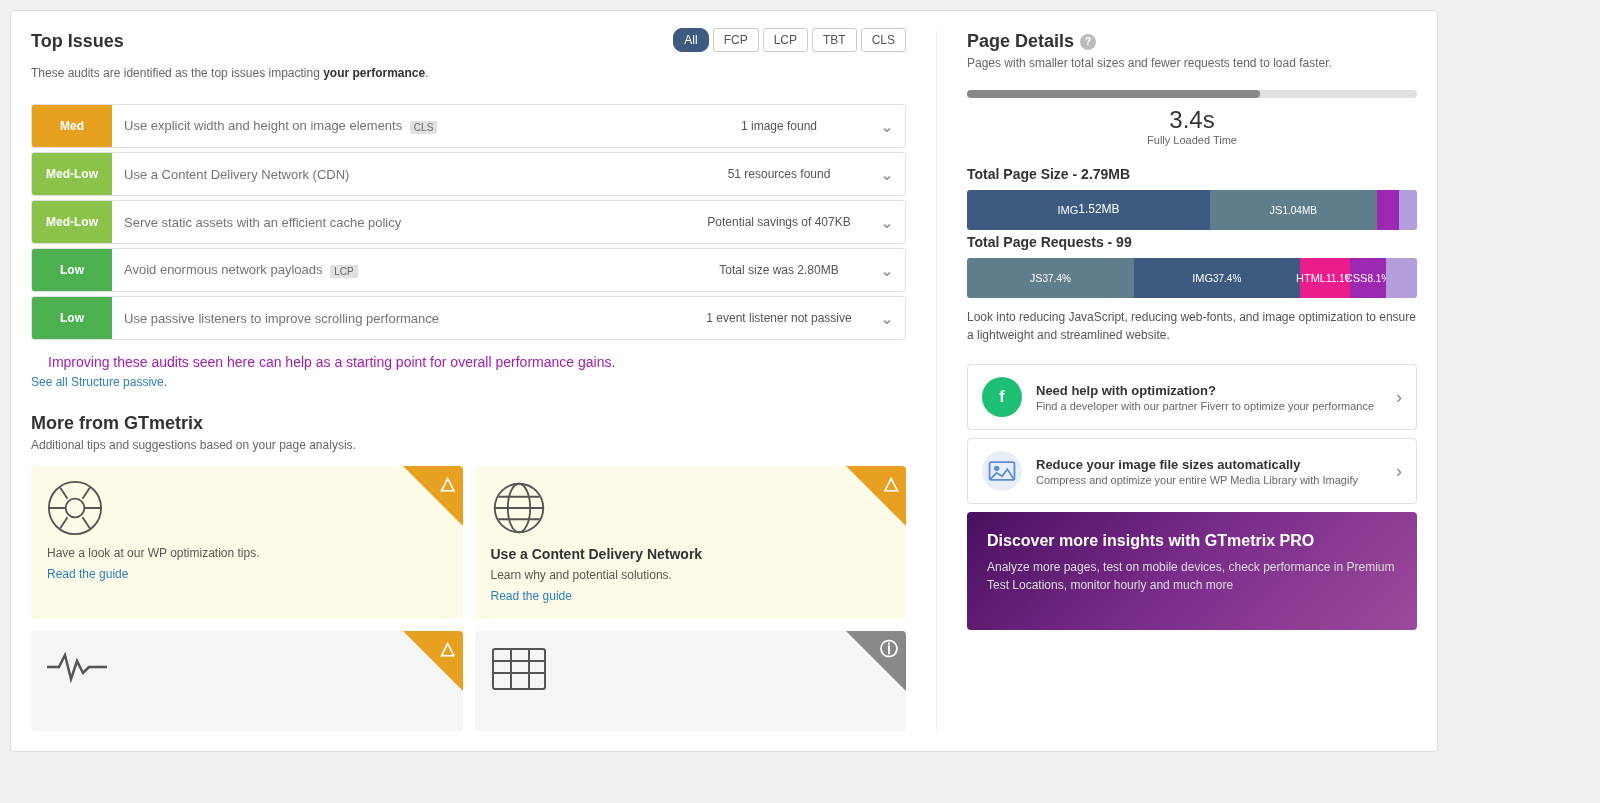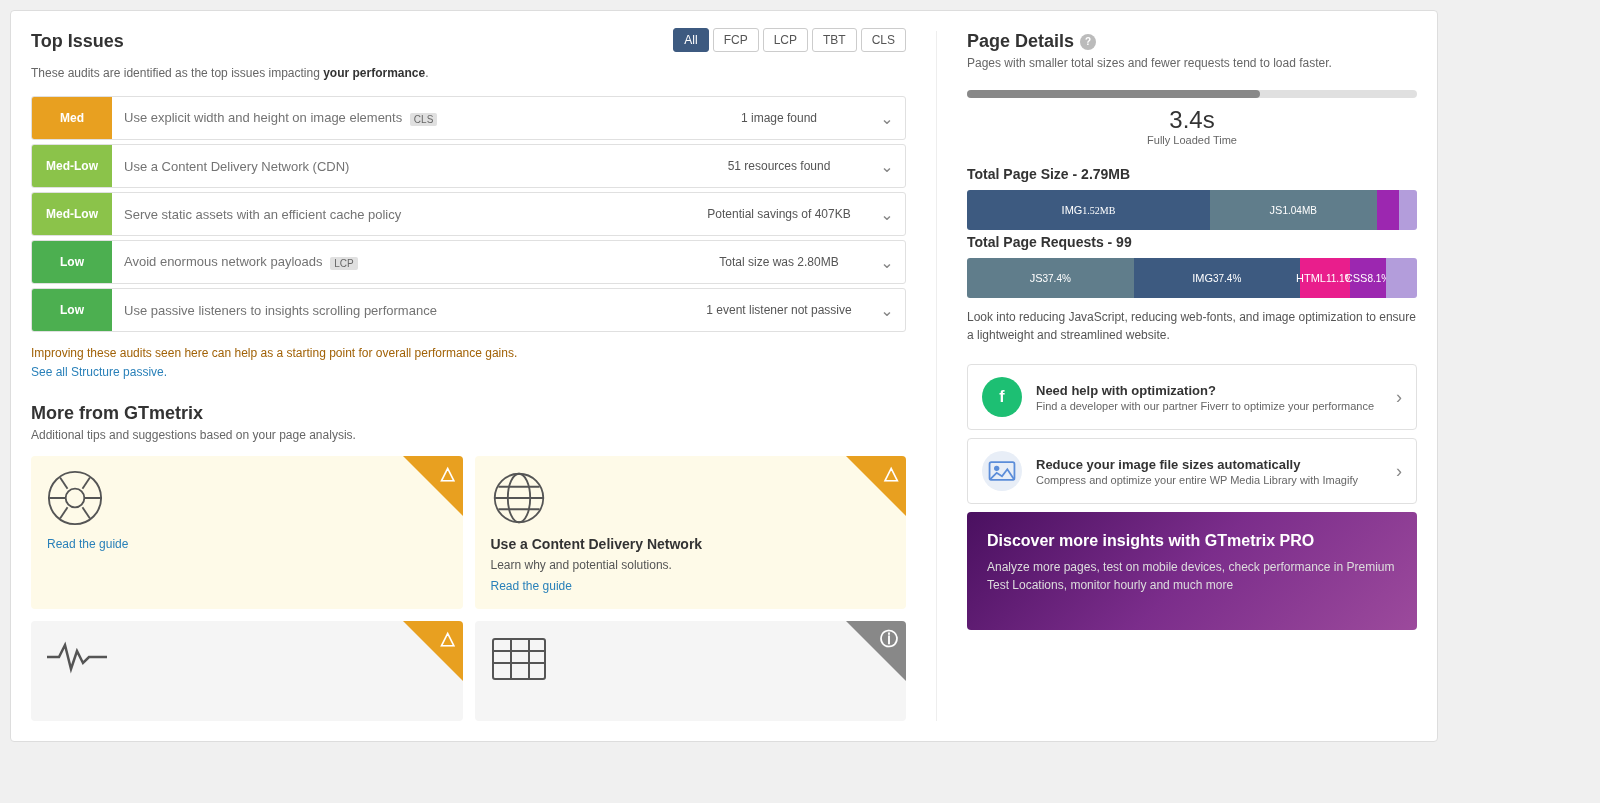--- a/index.html
+++ b/index.html
@@ -37,21 +37,21 @@
     
     .section-title {
       font-size: 18px;
       font-weight: 600;
       color: #333;
       margin-bottom: 6px;
     }
     .section-subtitle {
       font-size: 12px;
       color: #666;
-      margin-bottom: 16px;
+      margin-bottom: 24px;
     }
     .section-subtitle strong {
       font-weight: 700;
       color: #333;
     }
     .filter-buttons {
       display: inline-flex;
       gap: 4px;
       margin-bottom: 14px;
       float: right;
@@ -63,20 +63,21 @@
       border: 1px solid #ccc;
       background: #fff;
       font-size: 12px;
       cursor: pointer;
       color: #555;
     }
     .filter-btn.active {
       background: #3d5a80;
       color: #fff;
       border-color: #3d5a80;
+      border-radius: 9px;
     }
 
     
     .issues-list {
       margin-bottom: 14px;
     }
     .issue-row {
       display: flex;
       align-items: center;
       border: 1px solid #e0e0e0;
@@ -127,23 +128,24 @@
     }
     .issue-chevron {
       width: 36px;
       text-align: center;
       color: #888;
       font-size: 16px;
       cursor: pointer;
     }
 
     .bottom-note {
-      font-size: 12px;
-      color: #a16207;
+      font-size: 14px;
+      color: #a21caf;
       margin-bottom: 4px;
+      margin-left: 17px;
     }
     .bottom-link {
       color: #2980b9;
       font-size: 12px;
       text-decoration: none;
     }
 
     
     .more-section {
       margin-top: 24px;
@@ -549,21 +551,21 @@
             </div>
             <div class="issue-meta">Total size was 2.80MB</div>
             <div class="issue-chevron">⌄</div>
           </div>
 
           <div class="issue-row">
             <div class="issue-badge badge-low">
               <span>Low</span>
             </div>
             <div class="issue-content">
-              <a href="#" class="issue-link">Use passive listeners to insights scrolling performance</a>
+              <a href="#" class="issue-link">Use passive listeners to improve scrolling performance</a>
             </div>
             <div class="issue-meta">1 event listener not passive</div>
             <div class="issue-chevron">⌄</div>
           </div>
         </div>
 
         <p class="bottom-note">Improving these audits seen here can help as a starting point for overall performance gains.</p>
         <a href="#" class="bottom-link">See all Structure passive.</a>
       </div>
 
@@ -583,20 +585,21 @@
                   <circle cx="30" cy="30" r="28" fill="none" stroke="#555" stroke-width="2"></circle>
                   <circle cx="30" cy="30" r="10" fill="none" stroke="#555" stroke-width="2"></circle>
                   <line x1="22" y1="20" x2="14" y2="8" stroke="#555" stroke-width="2"></line>
                   <line x1="38" y1="20" x2="46" y2="8" stroke="#555" stroke-width="2"></line>
                   <line x1="22" y1="40" x2="14" y2="52" stroke="#555" stroke-width="2"></line>
                   <line x1="38" y1="40" x2="46" y2="52" stroke="#555" stroke-width="2"></line>
                   <line x1="2" y1="30" x2="20" y2="30" stroke="#555" stroke-width="2"></line>
                   <line x1="40" y1="30" x2="58" y2="30" stroke="#555" stroke-width="2"></line>
                 </svg>
               </div>
+              <div class="tip-card-desc">Have a look at our WP optimization tips.</div>
               <a href="#" class="tip-card-link">Read the guide</a>
             </div>
           </div>
 
           <div class="tip-card">
             <div class="tip-warning-corner">
               <span class="warn-icon">△</span>
             </div>
             <div class="tip-card-content">
               <div class="tip-icon">
@@ -659,21 +662,21 @@
         <div class="load-time-bar-container">
           <div class="load-time-bar-fill"></div>
         </div>
         <div class="load-time-value">3.4s</div>
         <div class="load-time-label">Fully Loaded Time</div>
       </div>
 
       <div class="size-section">
         <div class="size-title">Total Page Size - 2.79MB</div>
         <div class="stacked-bar">
-          <div class="bar-img" style="width:54%;">IMG<br><span style="font-size:10px;font-family:Liberation Serif, serif;">1.52MB</span></div>
+          <div class="bar-img" style="width:54%;">IMG<br><span style="font-size:12px;">1.52MB</span></div>
           <div class="bar-js" style="width:37%;">JS<br><span style="font-size:10px;">1.04MB</span></div>
           <div class="bar-css" style="width:5%;"></div>
           <div class="bar-other" style="width:4%;"></div>
         </div>
       </div>
 
       <div class="size-section">
         <div class="size-title">Total Page Requests - 99</div>
         <div class="stacked-bar">
           <div class="bar-js" style="width:37%;">JS<br><span style="font-size:10px;">37.4%</span></div>

